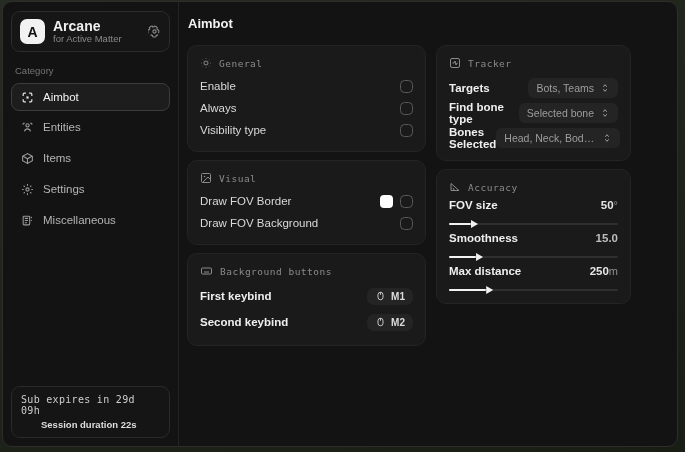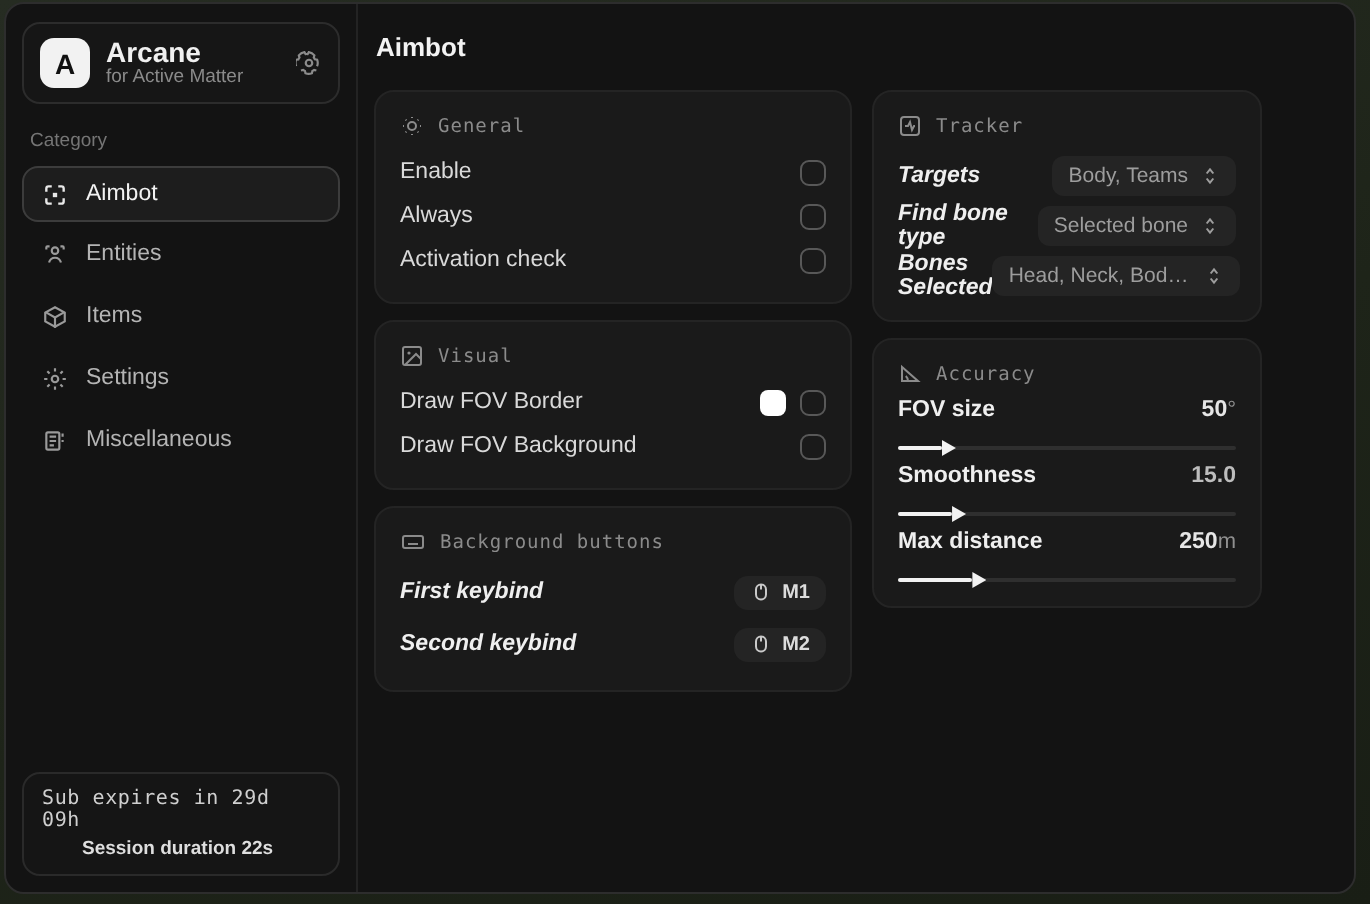--- a/index.html
+++ b/index.html
@@ -44,21 +44,21 @@
   .col-right { width:195px; }
 
   .card { background:#1a1a1a; border:1px solid #242424; border-radius:10px; padding:9px 12px 10px 12px; }
   .card-head { display:flex; align-items:center; gap:7px; color:#8b8b8b;
                font-family:"DejaVu Sans Mono", monospace; font-size:9.5px; letter-spacing:.5px;
                margin:2px 0 6px 0; }
   .card-head .ci { display:flex; align-items:center; color:#8b8b8b; }
 
   .row { display:flex; align-items:center; min-height:22px; }
   .row .lbl { flex:1; color:#d9d9d9; font-size:11.5px; }
-  .row .lbl.strong { color:#efefef; font-weight:bold;font-style:italic; }
+  .row .lbl.strong { color:#efefef; font-weight:bold; }
 
   .checkbox { width:13px; height:13px; border:1.5px solid #585858; border-radius:4.5px;
               background:transparent; cursor:pointer; }
   .swatch { width:13px; height:13px; border-radius:4px; margin-right:7px; cursor:pointer; }
 
   .key-row { min-height:26px; }
   .key-pill { display:flex; align-items:center; gap:5px; background:#242424; border-radius:7px;
               padding:3px 8px; color:#dcdcdc; font-size:10px; font-weight:bold; cursor:pointer; }
   .key-pill .ki { display:flex; align-items:center; color:#c9c9c9; }
 
@@ -185,21 +185,21 @@
             </div>
             <div class="row">
               <span class="lbl">Enable</span>
               <span class="checkbox"></span>
             </div>
             <div class="row">
               <span class="lbl">Always</span>
               <span class="checkbox"></span>
             </div>
             <div class="row">
-              <span class="lbl">Activation check</span>
+              <span class="lbl">Visibility type</span>
               <span class="checkbox"></span>
             </div>
           </div>
 
           <div class="card">
             <div class="card-head">
               <span class="ci">
                 <svg width="12" height="12" viewBox="0 0 24 24" fill="none" stroke="currentColor" stroke-width="2">
                   <rect x="3" y="3" width="18" height="18" rx="2"></rect>
                   <circle cx="9" cy="9" r="1.6" fill="currentColor" stroke="none"></circle>
@@ -264,21 +264,21 @@
                 <svg width="12" height="12" viewBox="0 0 24 24" fill="none" stroke="currentColor" stroke-width="2">
                   <rect x="3" y="3" width="18" height="18" rx="3"></rect>
                   <path d="M7 12h3l2-4 2 8 2-4h1"></path>
                 </svg>
               </span>
               <span>Tracker</span>
             </div>
             <div class="row sel-row">
               <span class="lbl strong">Targets</span>
               <span class="sel-pill">
-                <span class="txt">Body, Teams</span>
+                <span class="txt">Bots, Teams</span>
                 <span class="si">
                   <svg width="10" height="10" viewBox="0 0 24 24" fill="none" stroke="currentColor" stroke-width="2.4">
                     <path d="M8 9l4-5 4 5M8 15l4 5 4-5"></path>
                   </svg>
                 </span>
               </span>
             </div>
             <div class="row sel-row">
               <span class="lbl strong">Find bone type</span>
               <span class="sel-pill">

